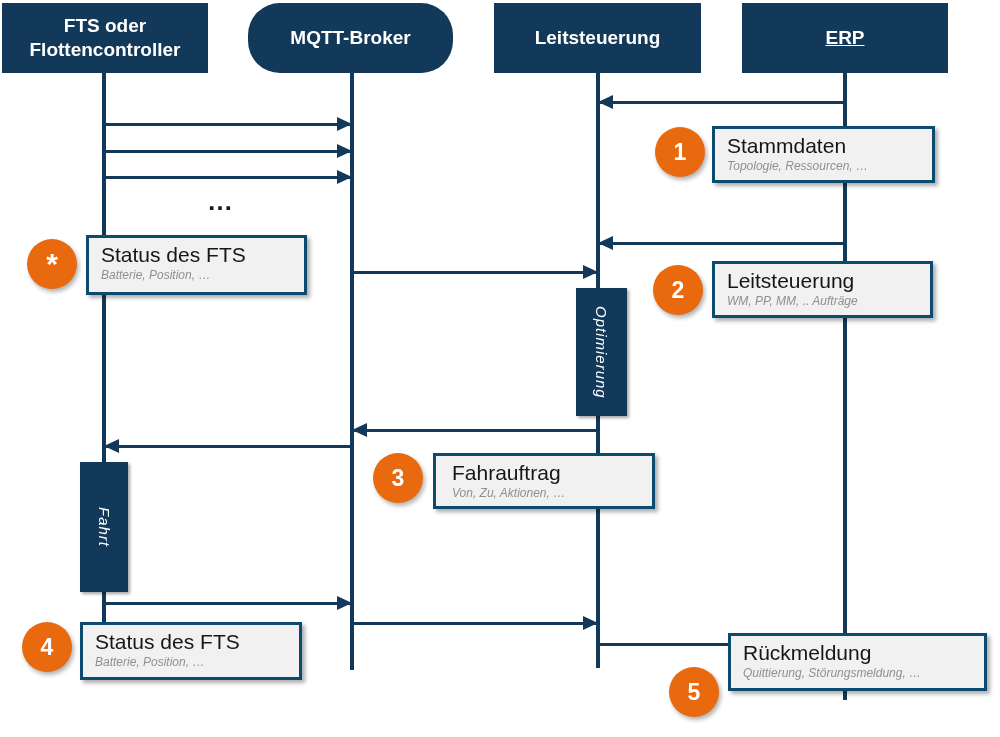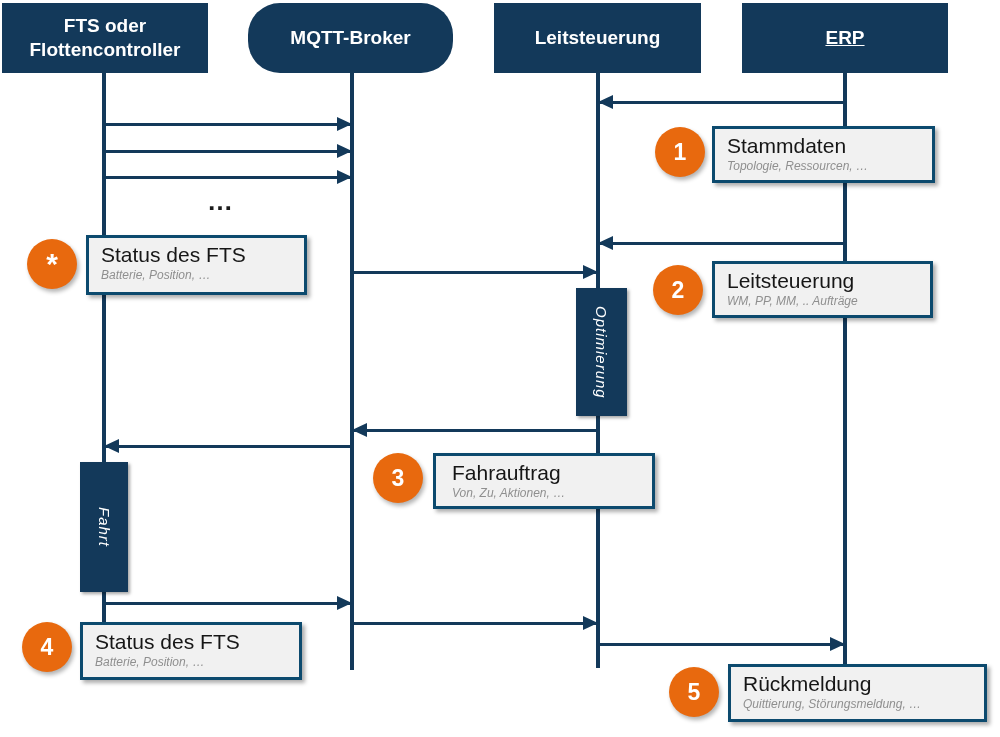--- a/index.html
+++ b/index.html
@@ -190,21 +190,21 @@
     <div class="note-sub">WM, PP, MM, .. Aufträge</div>
   </div>
   <div class="note" style="left:433px; top:453px; width:222px; height:56px;padding-left:16px;">
     <div class="note-title">Fahrauftrag</div>
     <div class="note-sub">Von, Zu, Aktionen, …</div>
   </div>
   <div class="note" style="left:80px; top:622px; width:222px; height:58px;">
     <div class="note-title">Status des FTS</div>
     <div class="note-sub">Batterie, Position, …</div>
   </div>
-  <div class="note" style="left:728px; top:664px; width:259px; height:58px;">
+  <div class="note" style="left:728px; top:633px; width:259px; height:58px;">
     <div class="note-title">Rückmeldung</div>
     <div class="note-sub">Quittierung, Störungsmeldung, …</div>
   </div>
 
   <div class="badge" style="left:655px; top:127px;">
     <span>1</span>
   </div>
   <div class="badge star" style="left:27px; top:239px;">
     <span>*</span>
   </div>

